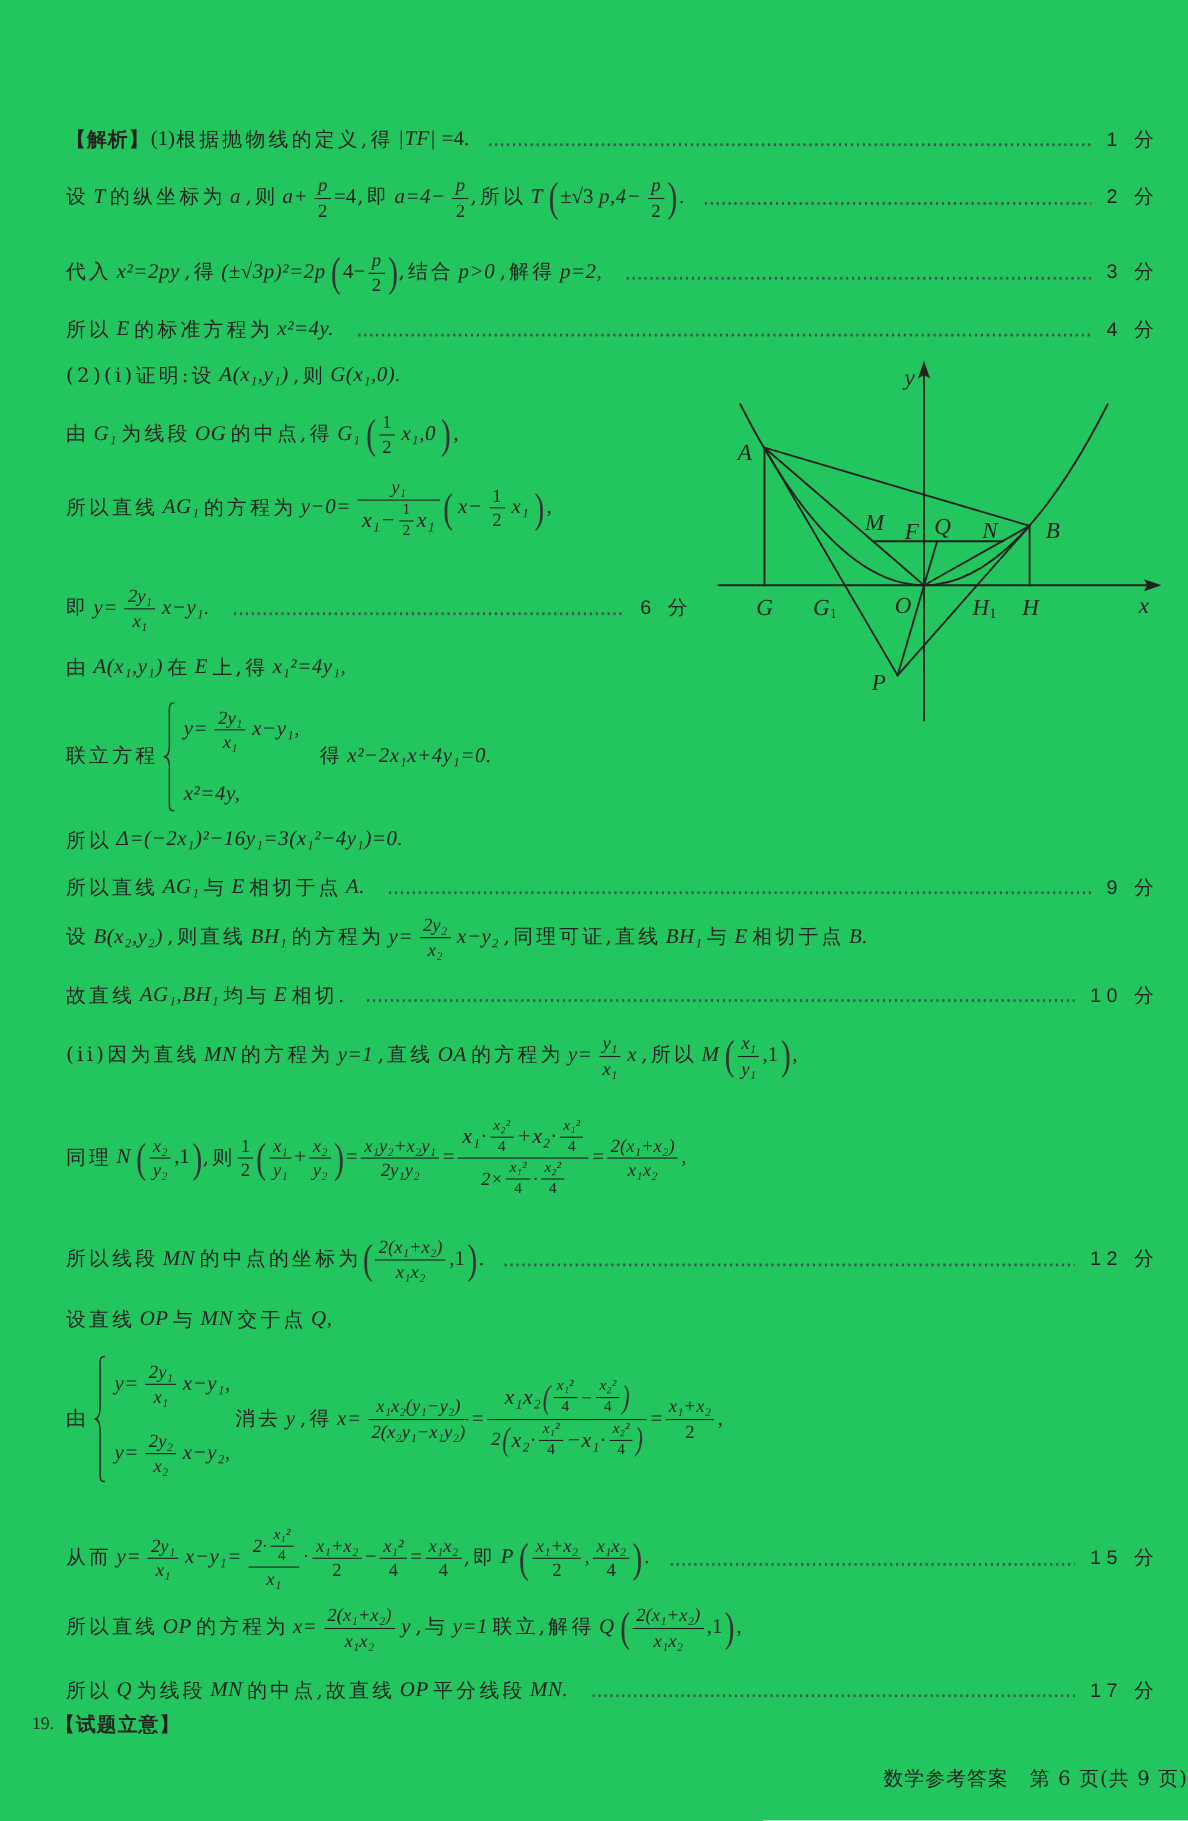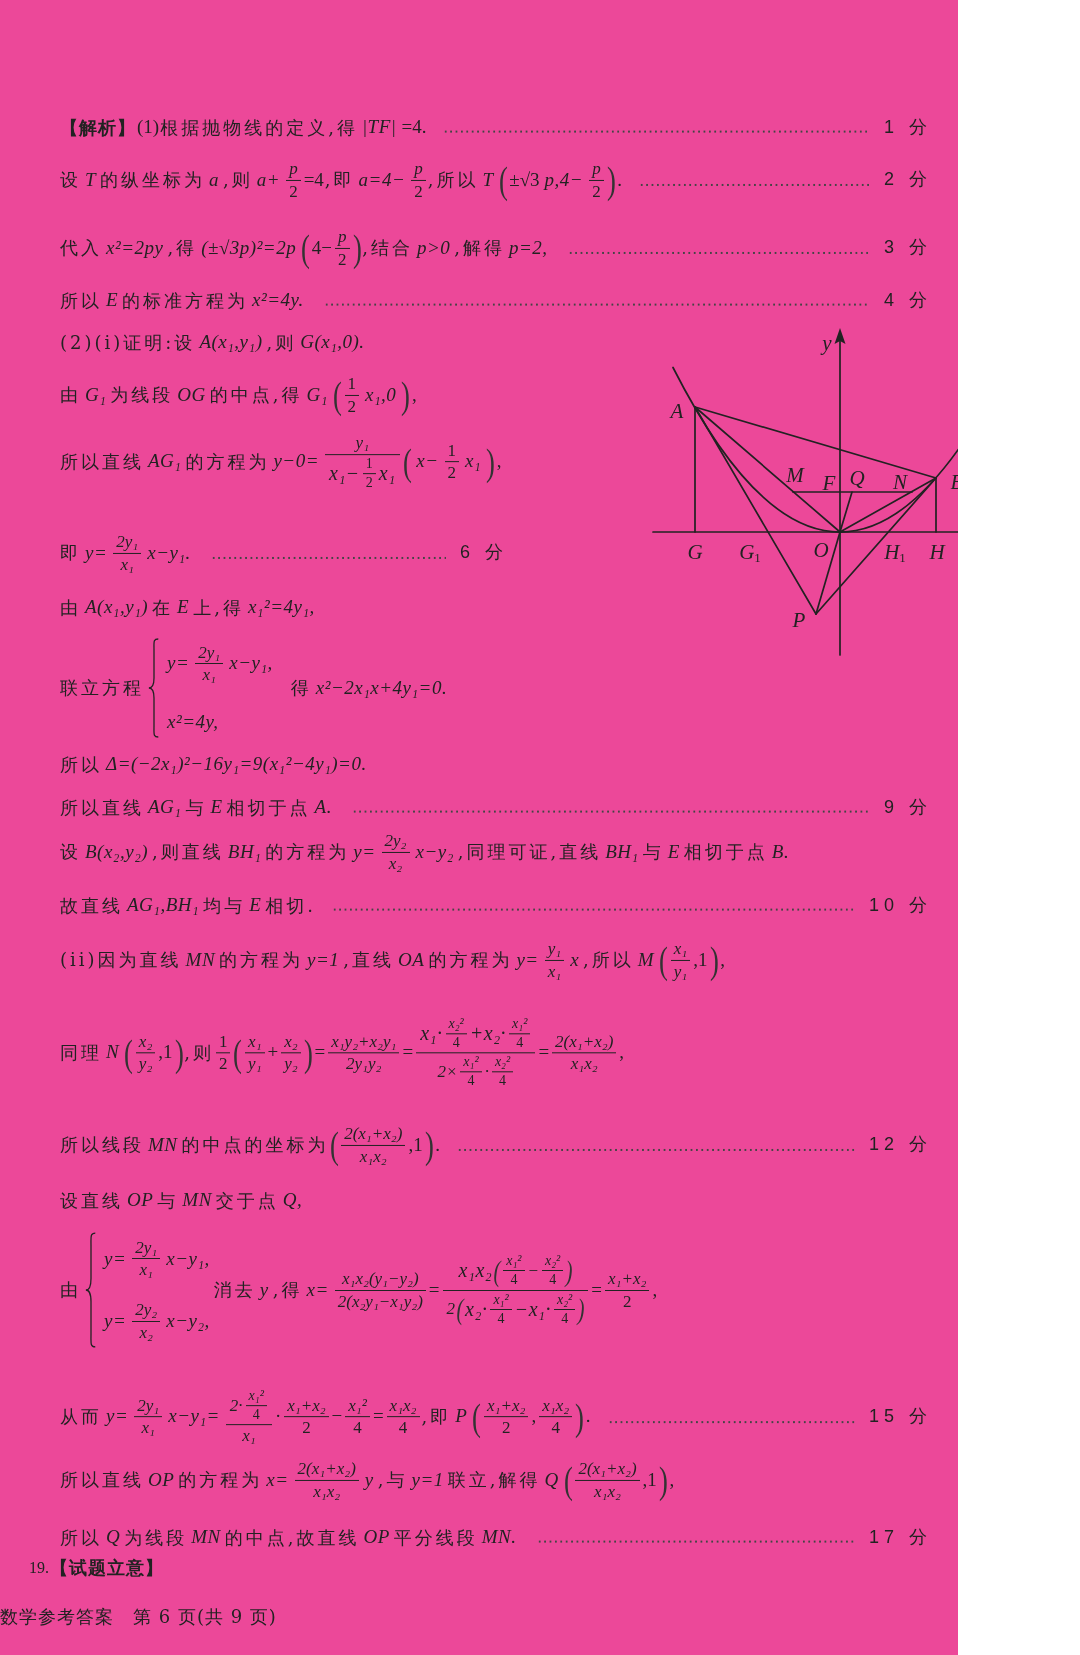--- a/index.html
+++ b/index.html
@@ -1,17 +1,17 @@
 <!DOCTYPE html>
 <html><head>
 <meta charset="utf-8">
 <style>
 *{box-sizing:border-box;}
 html,body{margin:0;padding:0;background:#fff;}
-.page{position:relative;width:958px;height:1655px;background:#ec4899;color:#222;font-family:"DejaVu Serif","Liberation Serif",serif;overflow:hidden;}
+.page{position:relative;width:1080px;height:1655px;background:#22c55e;color:#222;font-family:"DejaVu Serif","Liberation Serif",serif;overflow:hidden;}
 .ln{position:absolute;left:60px;display:flex;align-items:center;white-space:nowrap;transform:translateY(-50%);font-size:18px;line-height:1.2;}
 .full{right:26px;}
 .c{letter-spacing:3px;font-size:18px;}
 .b{font-weight:bold;font-size:18px;letter-spacing:1px;}
 .m{font-family:"Liberation Serif",serif;font-style:italic;font-size:19px;margin:0 4px;letter-spacing:.5px;}
 .r{font-family:"Liberation Serif",serif;font-size:19px;margin:0 1px;}
 .fr{display:inline-flex;flex-direction:column;align-items:stretch;margin:0 2px;}
 .fr>.n,.fr>.d{display:flex;align-items:center;justify-content:center;padding:0 3px;font-family:"Liberation Serif",serif;font-style:italic;font-size:17px;line-height:1.15;white-space:nowrap;}
 .fr>.n{border-bottom:1.2px solid #222;padding-bottom:1px;}
 .fr>.d{padding-top:1px;}
@@ -20,21 +20,21 @@
 .fr .m{margin:0 1px;font-size:20px;}
 .fr .r{font-size:17px;}
 .bp{font-family:"Liberation Serif",serif;font-size:38px;line-height:1;display:inline-block;transform:scaleX(.7);margin:0 -1px;color:#333;}
 .fr .bp{font-size:30px;}
 .lead{flex:1;height:6px;margin:0 14px 0 16px;position:relative;top:5px;background-image:radial-gradient(circle,#444 0.9px,transparent 1.4px);background-size:5.4px 6px;background-repeat:repeat-x;background-position:0 50%;}
 .score{font-size:18px;letter-spacing:5px;font-family:Liberation Sans, sans-serif;}
 .sys{display:inline-flex;flex-direction:column;justify-content:space-between;}
 .sys .row{display:flex;align-items:center;}
 .brace{display:block;width:12px;margin:0 3px 0 4px;}
 .just{flex:1;text-align:justify;text-align-last:justify;letter-spacing:2px;}
-.footer{position:absolute;left:0;right:0;top:1617px;transform:translateY(-50%);text-align:left;font-size:18px;letter-spacing:1px;}
+.footer{position:absolute;left:0;right:0;top:1617px;transform:translateY(-50%);text-align:right;font-size:18px;letter-spacing:1px;}
 svg.diagram{position:absolute;left:640px;top:320px;width:440px;height:340px;}
 svg.diagram text{font-family:"Liberation Serif",serif;font-style:italic;font-size:21px;fill:#222;}
 </style>
 </head>
 <body>
 
 <div class="page">
 
 <div class="ln full" style="top:127px">
 <span class="b">【解析】</span>
@@ -197,21 +197,21 @@
 <span class="row">
           <span class="m">x²=4y,</span>
         </span>
 </span>
 <span class="c" style="margin-left:14px">得</span>
       <span class="m">x²−2x₁x+4y₁=0.</span>
 </div>
 
 <div class="ln" style="top:764px">
 <span class="c">所以</span>
-      <span class="m">Δ=(−2x₁)²−16y₁=9(x₁²−4y₁)=0.</span>
+      <span class="m">Δ=(−2x₁)²−16y₁=3(x₁²−4y₁)=0.</span>
 </div>
 
 <div class="ln full" style="top:807px">
 <span class="c">所以直线</span>
       <span class="m">AG₁</span>
       <span class="c">与</span>
       <span class="m">E</span>
       <span class="c">相切于点</span>
       <span class="m">A.</span>
       <span class="lead"></span>

